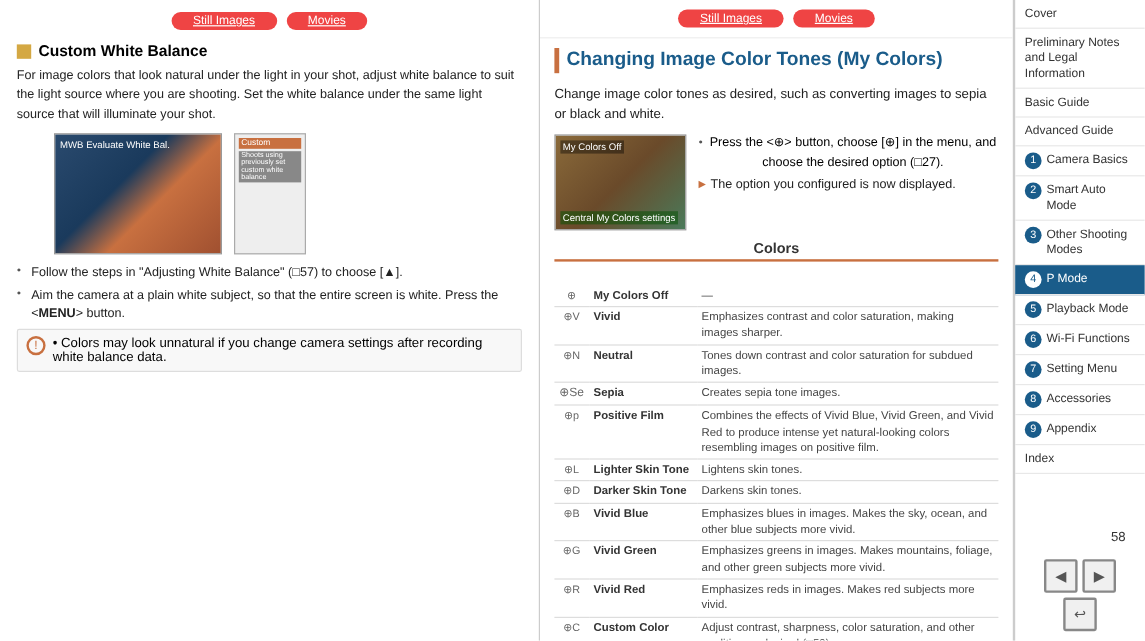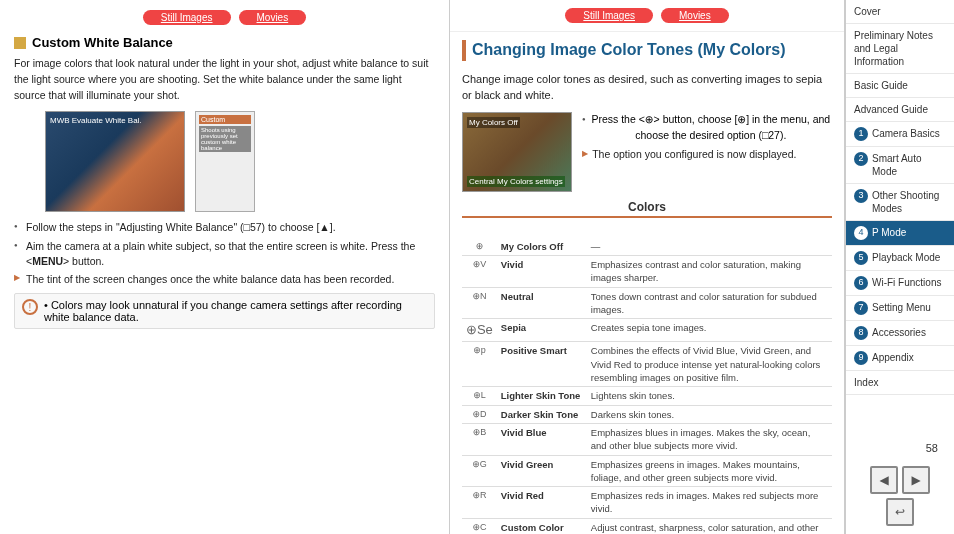--- a/index.html
+++ b/index.html
@@ -403,21 +403,20 @@
     <div class="demo-rows">
       <div class="demo-row">Custom</div>
       <div class="demo-row active" style="white-space:normal;font-size:6px;">Shoots using previously set custom white balance</div>
     </div>
   </div>
 
   <ul class="bullet-list">
     <li>Follow the steps in "Adjusting White Balance" (□57) to choose [<strong>▲</strong>].</li>
     <li>Aim the camera at a plain white subject, so that the entire screen is white. Press the &lt;<strong>MENU</strong>&gt; button.</li>
   </ul>
-  <div class="arrow-item">The tint of the screen changes once the white balance data has been recorded.</div>
 
   <div class="note-box">
     <div class="note-icon">!</div>
     <span>• Colors may look unnatural if you change camera settings after recording white balance data.</span>
   </div>
 </div>
 
 <div class="middle-panel">
   <div class="tab-bar">
     <span class="tab-pill">Still Images</span>
@@ -455,27 +454,27 @@
     <td style="font-size:9px;color:#666;">⊕V</td>
     <td>Vivid</td>
     <td>Emphasizes contrast and color saturation, making images sharper.</td>
   </tr>
           <tr>
     <td style="font-size:9px;color:#666;">⊕N</td>
     <td>Neutral</td>
     <td>Tones down contrast and color saturation for subdued images.</td>
   </tr>
           <tr>
-    <td style="font-size:13px;color:#666;">⊕Se</td>
+    <td style="font-size:10px;color:#666;">⊕Se</td>
     <td>Sepia</td>
     <td>Creates sepia tone images.</td>
   </tr>
           <tr>
     <td style="font-size:9px;color:#666;">⊕p</td>
-    <td>Positive Smart</td>
+    <td>Positive Film</td>
     <td>Combines the effects of Vivid Blue, Vivid Green, and Vivid Red to produce intense yet natural-looking colors resembling images on positive film.</td>
   </tr>
           <tr>
     <td style="font-size:9px;color:#666;">⊕L</td>
     <td>Lighter Skin Tone</td>
     <td>Lightens skin tones.</td>
   </tr>
           <tr>
     <td style="font-size:9px;color:#666;">⊕D</td>
     <td>Darker Skin Tone</td>

